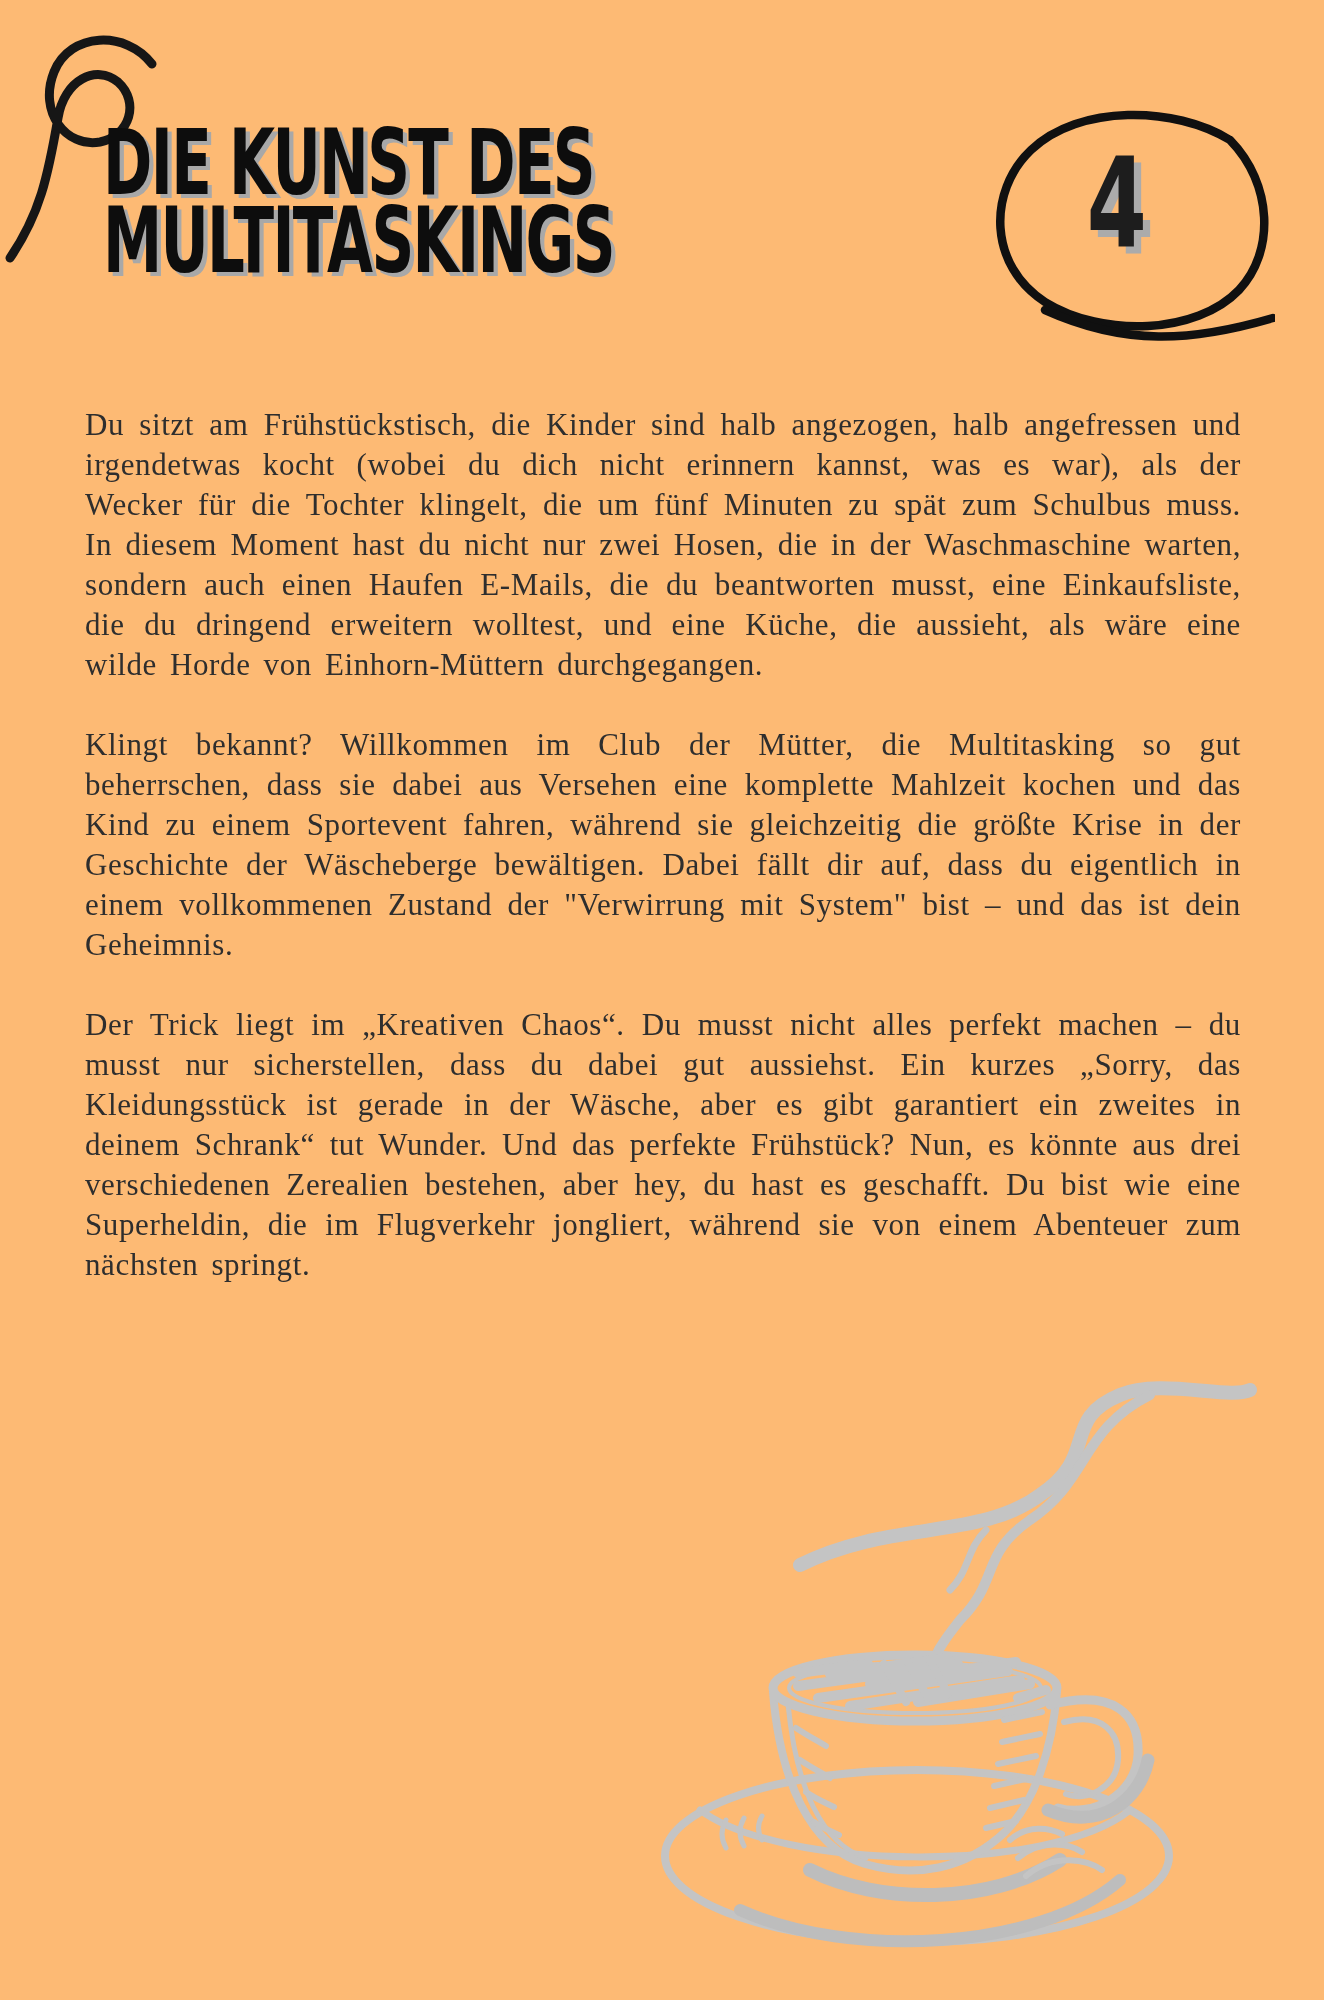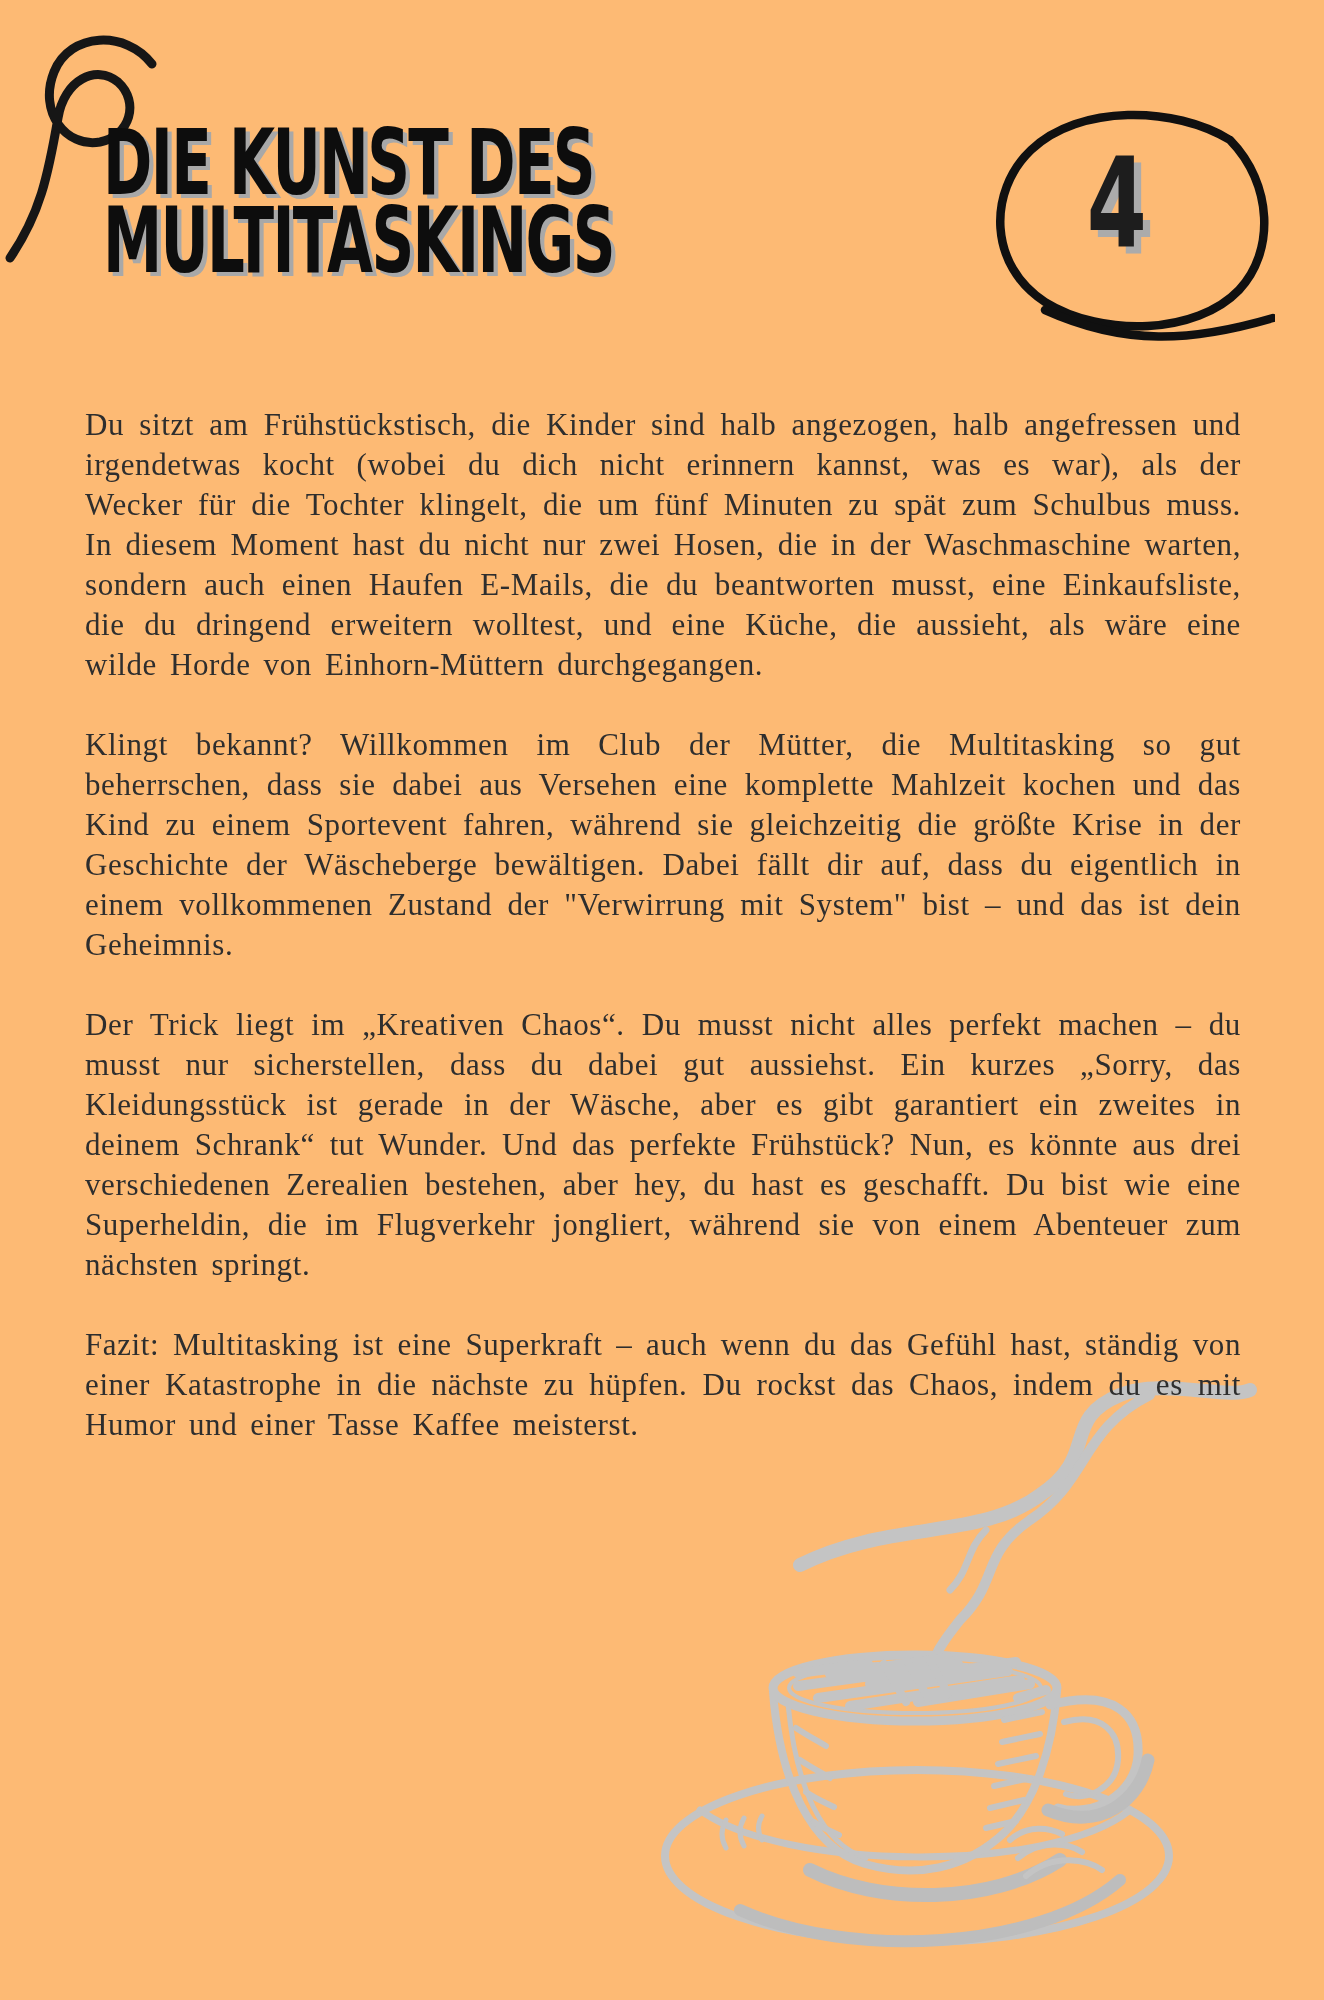--- a/index.html
+++ b/index.html
@@ -139,16 +139,15 @@
       <path d="M 432,337 C 497,320 522,347 520,387 C 518,427 474,450 440,440" stroke-width="9"></path>
       <path d="M 446,354 C 484,344 502,364 500,392 C 498,420 468,434 448,426" stroke-width="6"></path>
       <path d="M 430,442 C 482,464 522,432 530,392" stroke-width="13" stroke="#bdbdbd"></path>
     </g>
   </svg>
 
   <main class="body-text">
     <p>Du sitzt am Frühstückstisch, die Kinder sind halb angezogen, halb angefressen und irgendetwas kocht (wobei du dich nicht erinnern kannst, was es war), als der Wecker für die Tochter klingelt, die um fünf Minuten zu spät zum Schulbus muss. In diesem Moment hast du nicht nur zwei Hosen, die in der Waschmaschine warten, sondern auch einen Haufen E-Mails, die du beantworten musst, eine Einkaufsliste, die du dringend erweitern wolltest, und eine Küche, die aussieht, als wäre eine wilde Horde von Einhorn-Müttern durchgegangen.</p>
     <p>Klingt bekannt? Willkommen im Club der Mütter, die Multitasking so gut beherrschen, dass sie dabei aus Versehen eine komplette Mahlzeit kochen und das Kind zu einem Sportevent fahren, während sie gleichzeitig die größte Krise in der Geschichte der Wäscheberge bewältigen. Dabei fällt dir auf, dass du eigentlich in einem vollkommenen Zustand der "Verwirrung mit System" bist – und das ist dein Geheimnis.</p>
     <p>Der Trick liegt im „Kreativen Chaos“. Du musst nicht alles perfekt machen – du musst nur sicherstellen, dass du dabei gut aussiehst. Ein kurzes „Sorry, das Kleidungsstück ist gerade in der Wäsche, aber es gibt garantiert ein zweites in deinem Schrank“ tut Wunder. Und das perfekte Frühstück? Nun, es könnte aus drei verschiedenen Zerealien bestehen, aber hey, du hast es geschafft. Du bist wie eine Superheldin, die im Flugverkehr jongliert, während sie von einem Abenteuer zum nächsten springt.</p>
-    <p>Fazit: Multitasking ist eine Superkraft – auch wenn du das Gefühl hast, ständig von einer Katastrophe in die nächste zu hüpfen. Du rockst das Chaos, indem du es mit Humor und einer Tasse Kaffee meisterst.</p>
   </main>
 
 </div>
 
 </body></html>

